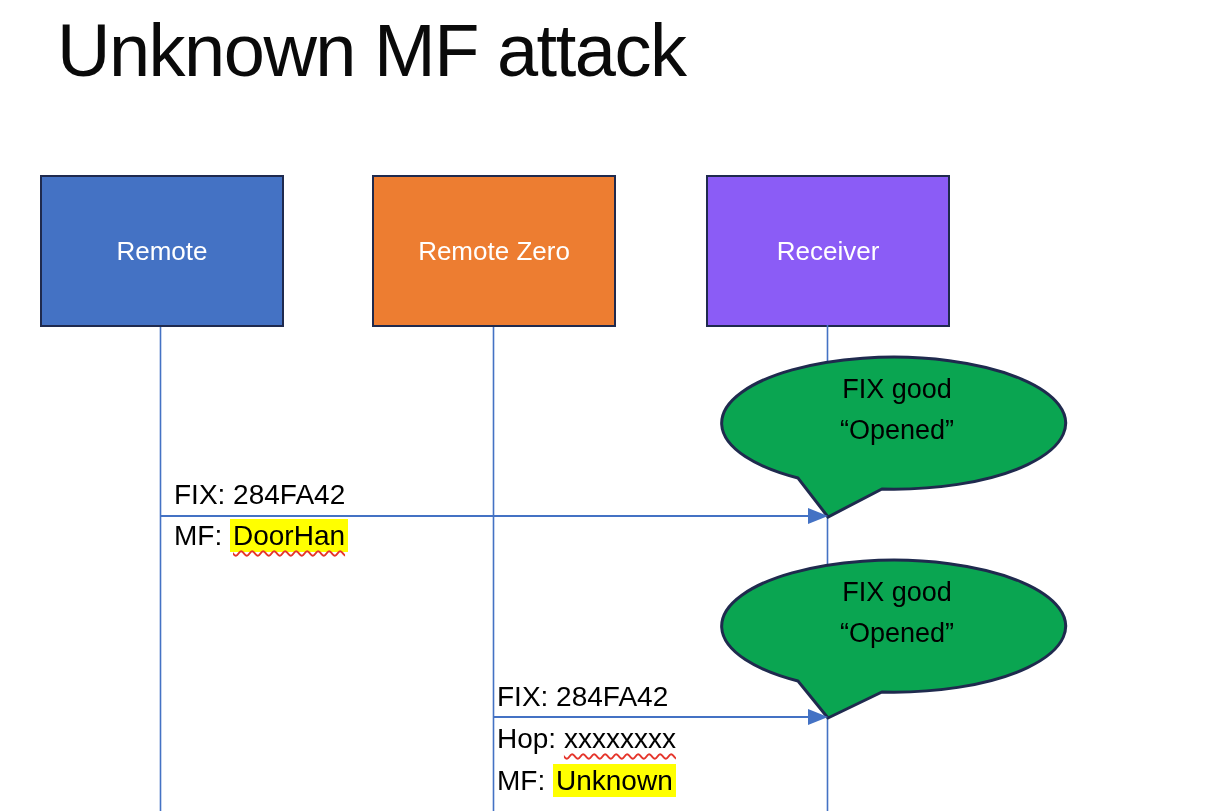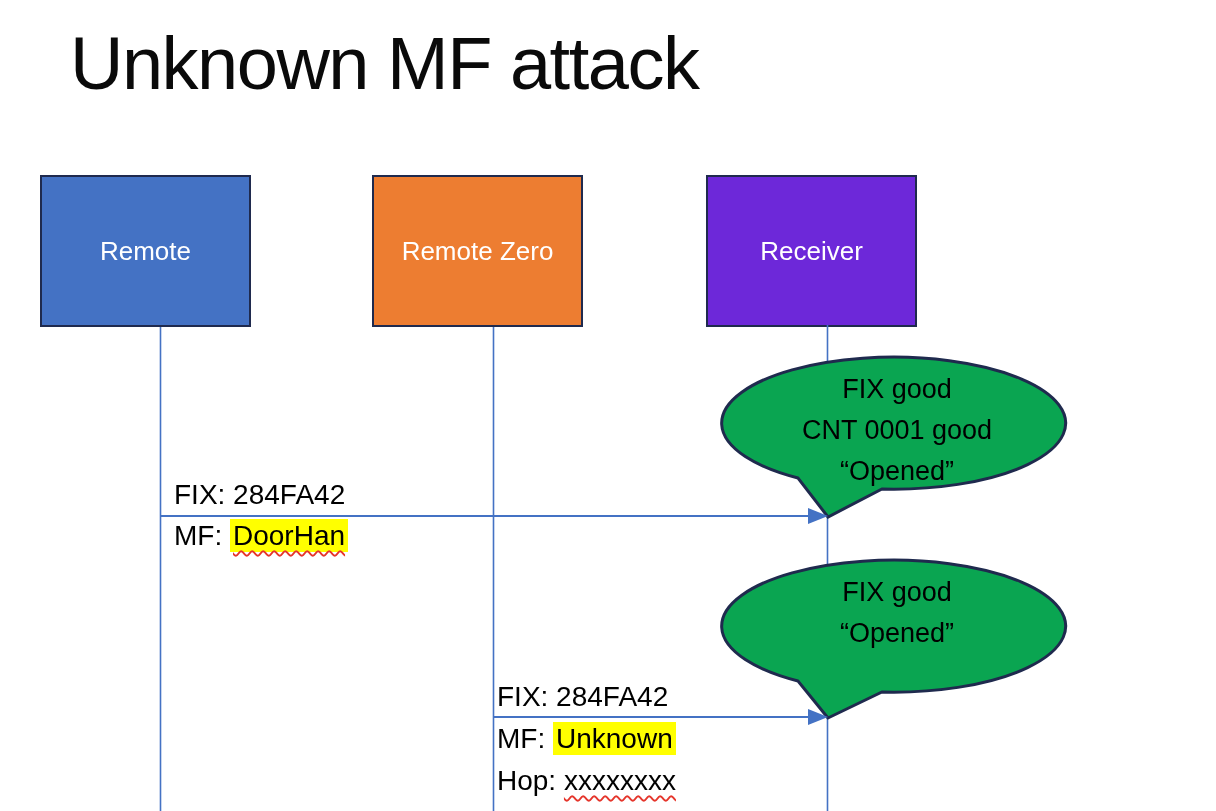--- a/index.html
+++ b/index.html
@@ -9,43 +9,43 @@
     height: 811px;
     background: #ffffff;
     overflow: hidden;
     font-family: "Liberation Sans", sans-serif;
     color: #000;
   }
   .title {
     position: absolute;
     left: 57px;
     top: 8px;
-    margin: 13px;
+    margin: 0;
     font-size: 74px;
     font-weight: 300;
     letter-spacing: -1.5px;
     color: #0a0a0a;
     white-space: nowrap;
   }
   .actor {
     position: absolute;
     top: 175px;
-    width: 211px;
+    width: 244px;
     height: 152px;
     box-sizing: border-box;
     border: 2.5px solid #1f2a4e;
     display: flex;
     align-items: center;
     justify-content: center;
     color: #ffffff;
     font-size: 26px;
   }
   .actor-remote   { left: 40px;  background: #4472c4; }
   .actor-flipper  { left: 372px; background: #ed7d31; }
-  .actor-receiver { left: 706px; background: #6d28d9; }
+  .actor-receiver { left: 706px; background: #8b5cf6; }
 
   .overlay {
     position: absolute;
     left: 0; top: 0;
     width: 1216px; height: 811px;
   }
   .lifeline { stroke: #4472c4; stroke-width: 1.6; fill: none; }
   .msgline  { stroke: #4472c4; stroke-width: 2;   fill: none; }
   .bubble   { fill: #0aa551; stroke: #1f2a4e; stroke-width: 3; }
   .arrowhead { fill: #4472c4; stroke: none; }
@@ -117,27 +117,26 @@
     <polygon class="arrowhead" points="828,717 808,709 808,725"></polygon>
   </svg>
 
   <div class="msg-label msg-label-1">
     <div class="msg-line">FIX: 284FA42</div>
     <div class="msg-line"><span>MF: </span><mark class="hl sq">DoorHan</mark></div>
   </div>
 
   <div class="msg-label msg-label-2">
     <div class="msg-line">FIX: 284FA42</div>
+    <div class="msg-line"><span>Hop: </span><span class="sq">xxxxxxxx</span></div>
     <div class="msg-line"><span>MF: </span><mark class="hl">Unknown</mark></div>
-    <div class="msg-line"><span>Hop: </span><span class="sq">xxxxxxxx</span></div>
   </div>
 
   <div class="callout-text callout-text-1">
     <div>FIX good</div>
-    <div>CNT 0001 good</div>
     <div>“Opened”</div>
   </div>
 
   <div class="callout-text callout-text-2">
     <div>FIX good</div>
     <div>“Opened”</div>
   </div>
 
 </div>
 

